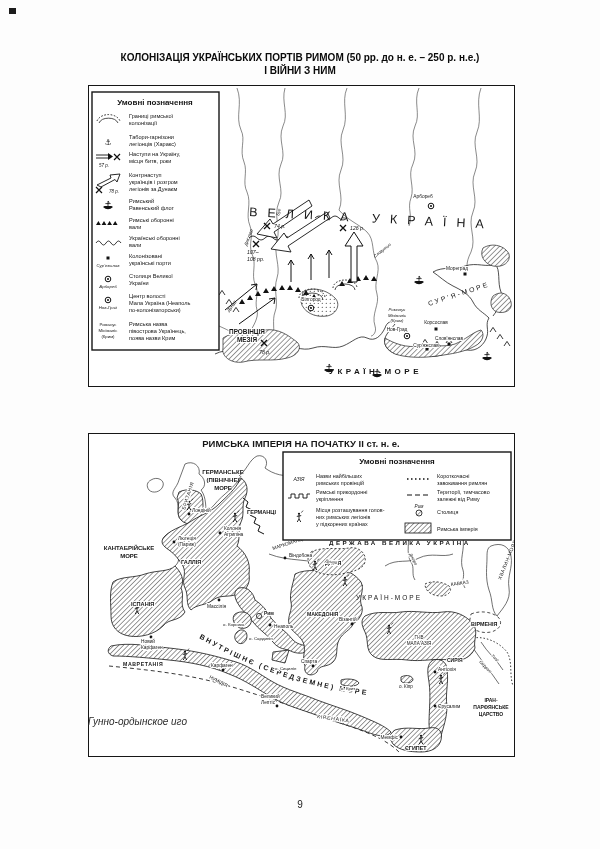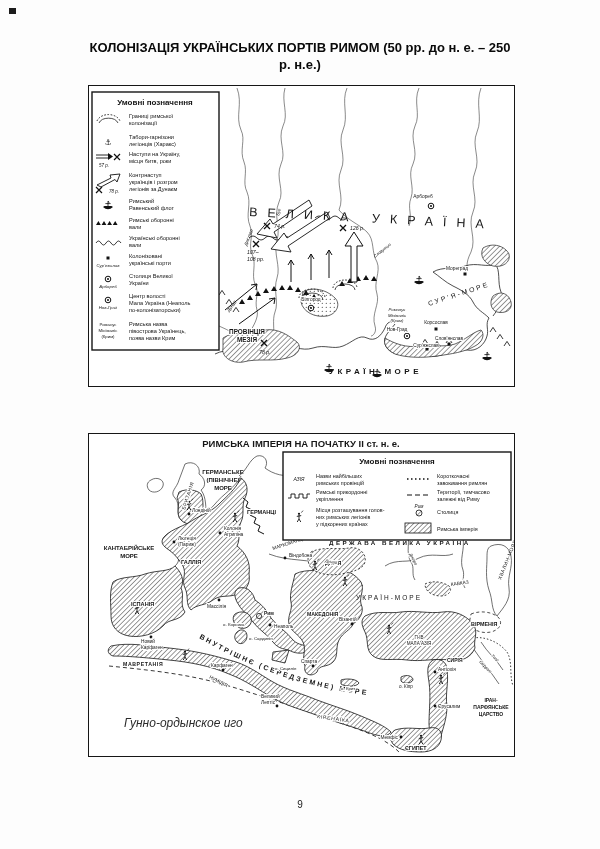--- a/index.html
+++ b/index.html
@@ -1,36 +1,37 @@
 <!DOCTYPE html>
 <html><head>
 <meta charset="utf-8">
 <style>
   html,body{margin:0;padding:0;}
   body{width:600px;height:849px;background:#fdfdfd;position:relative;
        font-family:"Liberation Sans",sans-serif;color:#111;overflow:hidden;}
   svg{font-family:"Liberation Sans",sans-serif;}
-  .page-title{position:absolute;left:85px;top:40px;width:430px;text-align:center;
-       font-weight:bold;font-size:13px;line-height:1.3;color:#0a0a0a;}
+  .page-title{position:absolute;left:85px;top:51px;width:430px;text-align:center;
+       font-weight:bold;font-size:10px;line-height:1.3;color:#0a0a0a;}
   .map-frame{position:absolute;background:#fff;border:1.6px solid #161616;}
   #map1-frame{left:88px;top:85px;width:425px;height:300px;}
   #map2-frame{left:88px;top:388px;width:425px;height:322px;margin-top:45px;}
-  .caption{position:absolute;left:88px;top:716px;font-style:italic;font-size:12px;color:#2b2b2b;margin-left:36px;}
+  .caption{position:absolute;left:88px;top:716px;font-style:italic;font-size:10px;color:#2b2b2b;}
   .page-number{position:absolute;left:0;right:0;top:799px;text-align:center;font-size:10px;color:#222;}
   .artifact{position:absolute;left:9px;top:8px;width:7px;height:6px;background:#1c1c1c;}
   text{fill:#161616;}
   .halo{paint-order:stroke;stroke:#ffffff;stroke-width:2px;}
 </style>
 </head>
 <body>
 
 <div class="artifact"></div>
 
 <div class="page-title">
   <div>КОЛОНІЗАЦІЯ УКРАЇНСЬКИХ ПОРТІВ РИМОМ (50 рр. до н. е. – 250 р. н.е.)</div>
+  <div>І ВІЙНИ З НИМ</div>
 </div>
 
 <div id="map1-frame" class="map-frame">
 <svg width="425" height="300" viewBox="0 0 425 300">
   <defs>
     <pattern id="hatch1" width="3.6" height="3.6" patternUnits="userSpaceOnUse" patternTransform="rotate(45)">
       <rect width="3.6" height="3.6" fill="#fff"></rect>
           <line x1="0" y1="0" x2="0" y2="3.6" stroke="#333" stroke-width="1"></line>
     </pattern>
     <pattern id="dots1" width="4" height="4" patternUnits="userSpaceOnUse">

